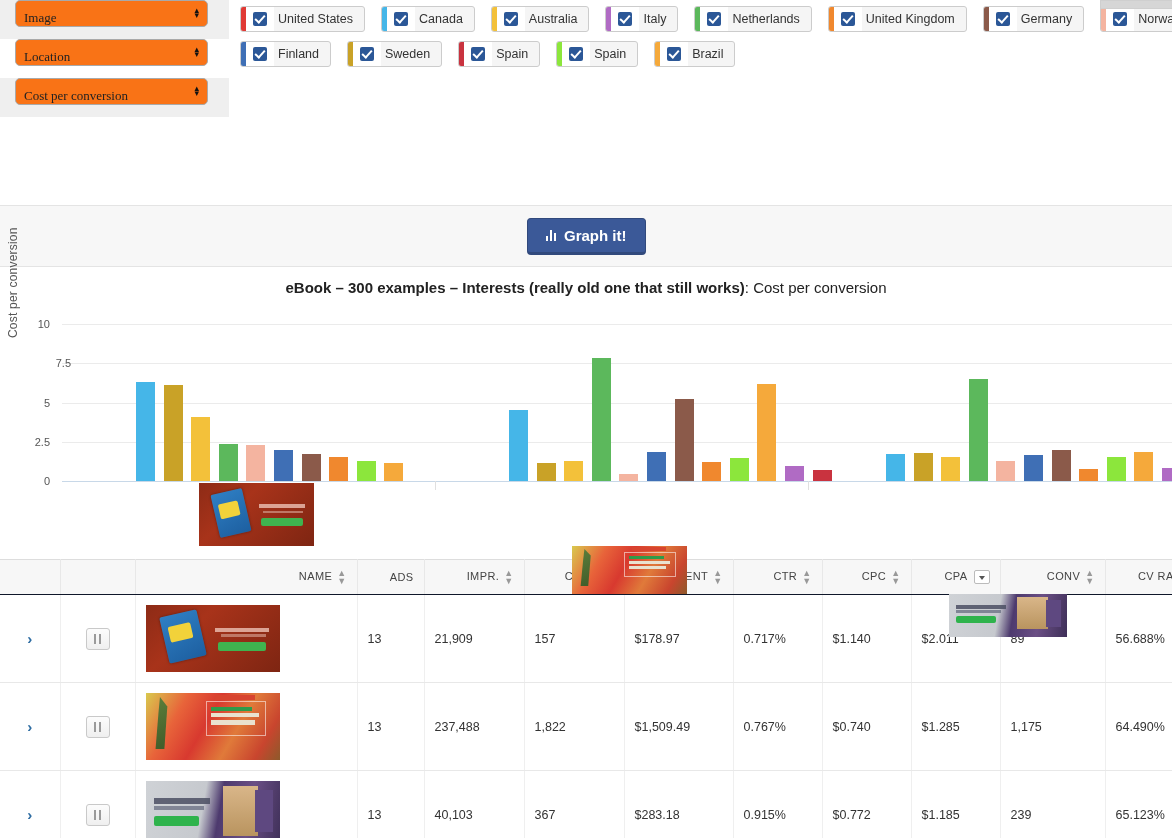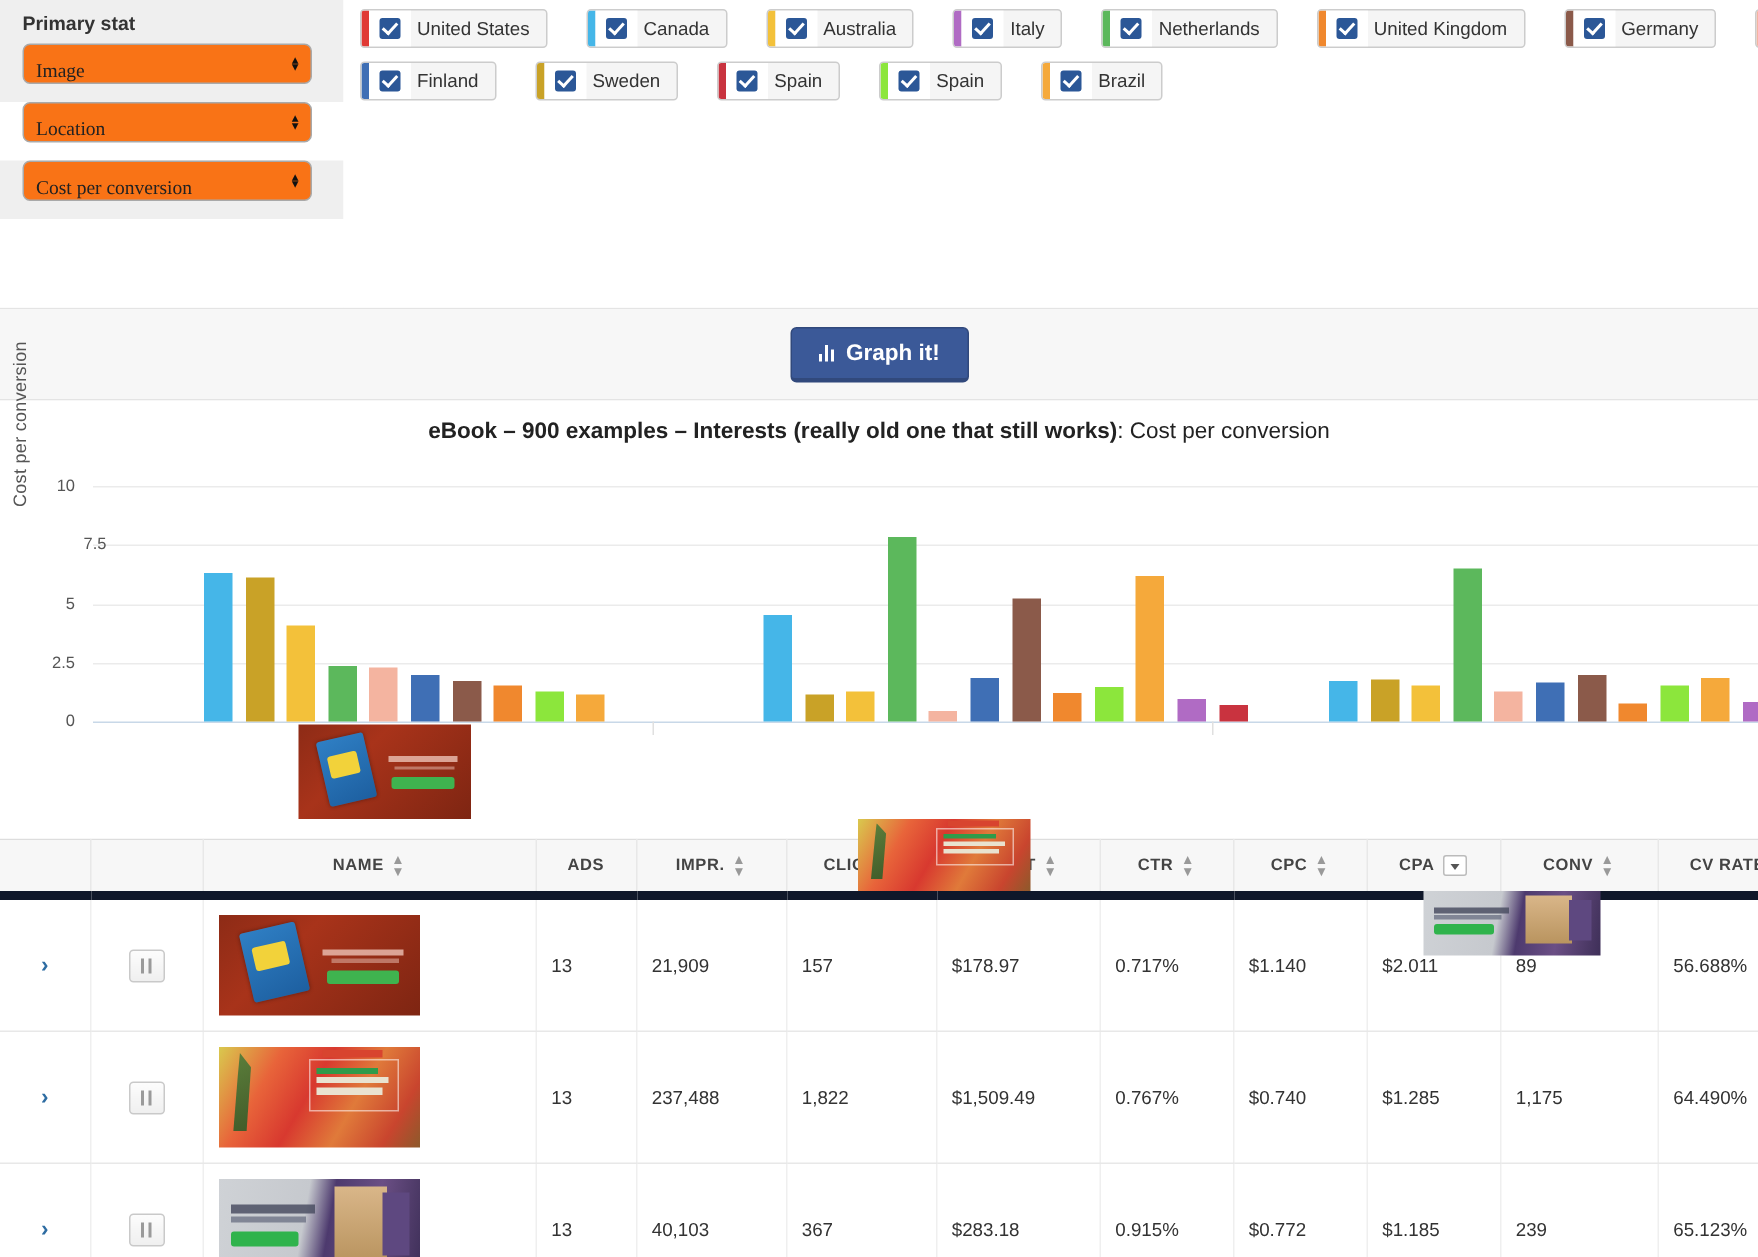--- a/index.html
+++ b/index.html
@@ -27,21 +27,21 @@
     position:relative; font-family:Liberation Serif, serif;
   }
   .ctl-select .arrows {
     position:absolute; right:8px; top:50%; transform:translateY(-50%);
     display:flex; flex-direction:column; line-height:0.62; font-size:9px; color:#111;
   }
 
   .country-panel { flex:1; background:#fff; padding:6px 0 0 11px; position:relative; }
   .cb-row { display:flex; flex-wrap:nowrap; margin-bottom:9px; }
   .cb-item {
-    display:flex; align-items:stretch; height:26px; margin-right:26px;
+    display:flex; align-items:stretch; height:26px; margin-right:16px;
     border:1px solid #ccc; background:#f5f5f5; border-radius:3px; overflow:hidden;
   }
   .cb-swatch { width:5px; flex:0 0 5px; }
   .cb-boxwrap { display:flex; align-items:center; padding:0 7px; background:#fff; }
   .cb-box {
     width:14px; height:14px; background:#2b5797; border-radius:2px;
     position:relative; display:inline-block;
   }
   .cb-box:after {
     content:""; position:absolute; left:4px; top:1px; width:4px; height:8px;
@@ -121,24 +121,24 @@
   .t-purple { background:linear-gradient(100deg,#cfd2d6 0%,#c6c9ce 42%,#4d3a6e 54%,#6b4f85 75%,#3e2f58 100%); position:relative; }
   .t-purple .txt1 { position:absolute; left:6%; top:26%; width:42%; height:8%; background:#4b4f63; opacity:.85; }
   .t-purple .txt2 { position:absolute; left:6%; top:38%; width:38%; height:6%; background:#6e7386; opacity:.8; }
   .t-purple .cta { position:absolute; left:6%; top:52%; width:34%; height:15%; background:#2fb34c; border-radius:2px; }
   .t-purple .shelf { position:absolute; left:58%; top:8%; width:26%; height:74%; background:linear-gradient(180deg,#d9b689,#b9945f); }
   .t-purple .shelf2 { position:absolute; left:82%; top:14%; width:13%; height:62%; background:#5e4880; }
 
   
   .tbl { width:1172px; border-collapse:collapse; table-layout:fixed; background:#fff; }
   .tbl th {
-    background:#f7f7f7; border-top:1px solid #ddd; border-bottom:6px solid #0f172a;
+    background:#f7f7f7; border-top:1px solid #ddd; border-bottom:1px solid #0f172a;
     border-right:1px solid #e8e8e8;
-    font-size:11px; font-weight:bold; color:#444; letter-spacing:.4px;
-    text-align:center; padding:9px 10px; height:33px; vertical-align:middle;
+    font-size:11px; font-weight:normal; color:#444; letter-spacing:.4px;
+    text-align:right; padding:9px 10px; height:33px; vertical-align:middle;
   }
   .tbl th:last-child { border-right:none; }
   .sort-ico { display:inline-block; margin-left:5px; color:#999; font-size:9px; line-height:8px;
     vertical-align:middle; }
   .sort-ico span { display:block; }
   .cpa-btn { display:inline-block; margin-left:6px; width:16px; height:14px; border:1px solid #bbb;
     border-radius:2px; background:#fff; vertical-align:middle; position:relative; }
   .cpa-btn:after { content:""; position:absolute; left:4px; top:5px; border-left:3px solid transparent;
     border-right:3px solid transparent; border-top:4px solid #555; }
   .tbl td {
@@ -162,21 +162,20 @@
   .col-cpa{width:89px;} .col-conv{width:105px;} .col-cvrate{width:107px;}
 </style>
 </head>
 <body>
 
 <div class="top-region">
 
   <div class="sidebar">
 
     <div class="ctl-block">
-      <div class="ctl-label">Primary stat</div>
       <div class="ctl-select">
         <span>Image</span>
         <span class="arrows">
             <span>▴</span>
             <span>▾</span>
           </span>
       </div>
     </div>
 
     <div class="ctl-block alt">
@@ -311,21 +310,21 @@
         <i></i>
         <i></i>
         <i></i>
       </span>
     <span>Graph it!</span>
   </div>
 </div>
 
 <div class="chart-wrap">
   <div class="chart-title">
-    <b>eBook – 900 examples – Interests (really old one that still works)</b><span>: Cost per conversion</span>
+    <b>eBook – 300 examples – Interests (really old one that still works)</b><span>: Cost per conversion</span>
   </div>
 </div>
 
 <div class="axis-label">Cost per conversion</div>
 <div class="bars-layer" id="plot-layer">
     <div class="baseline" style="top: 481px;"></div>
     <div class="ytick" style="top: 481px; left: 0px; width: 50px;">0</div>
     <div class="gridline" style="top: 441.75px;"></div>
     <div class="ytick" style="top: 441.75px; left: 0px; width: 50px;">2.5</div>
     <div class="gridline" style="top: 402.5px;"></div>

